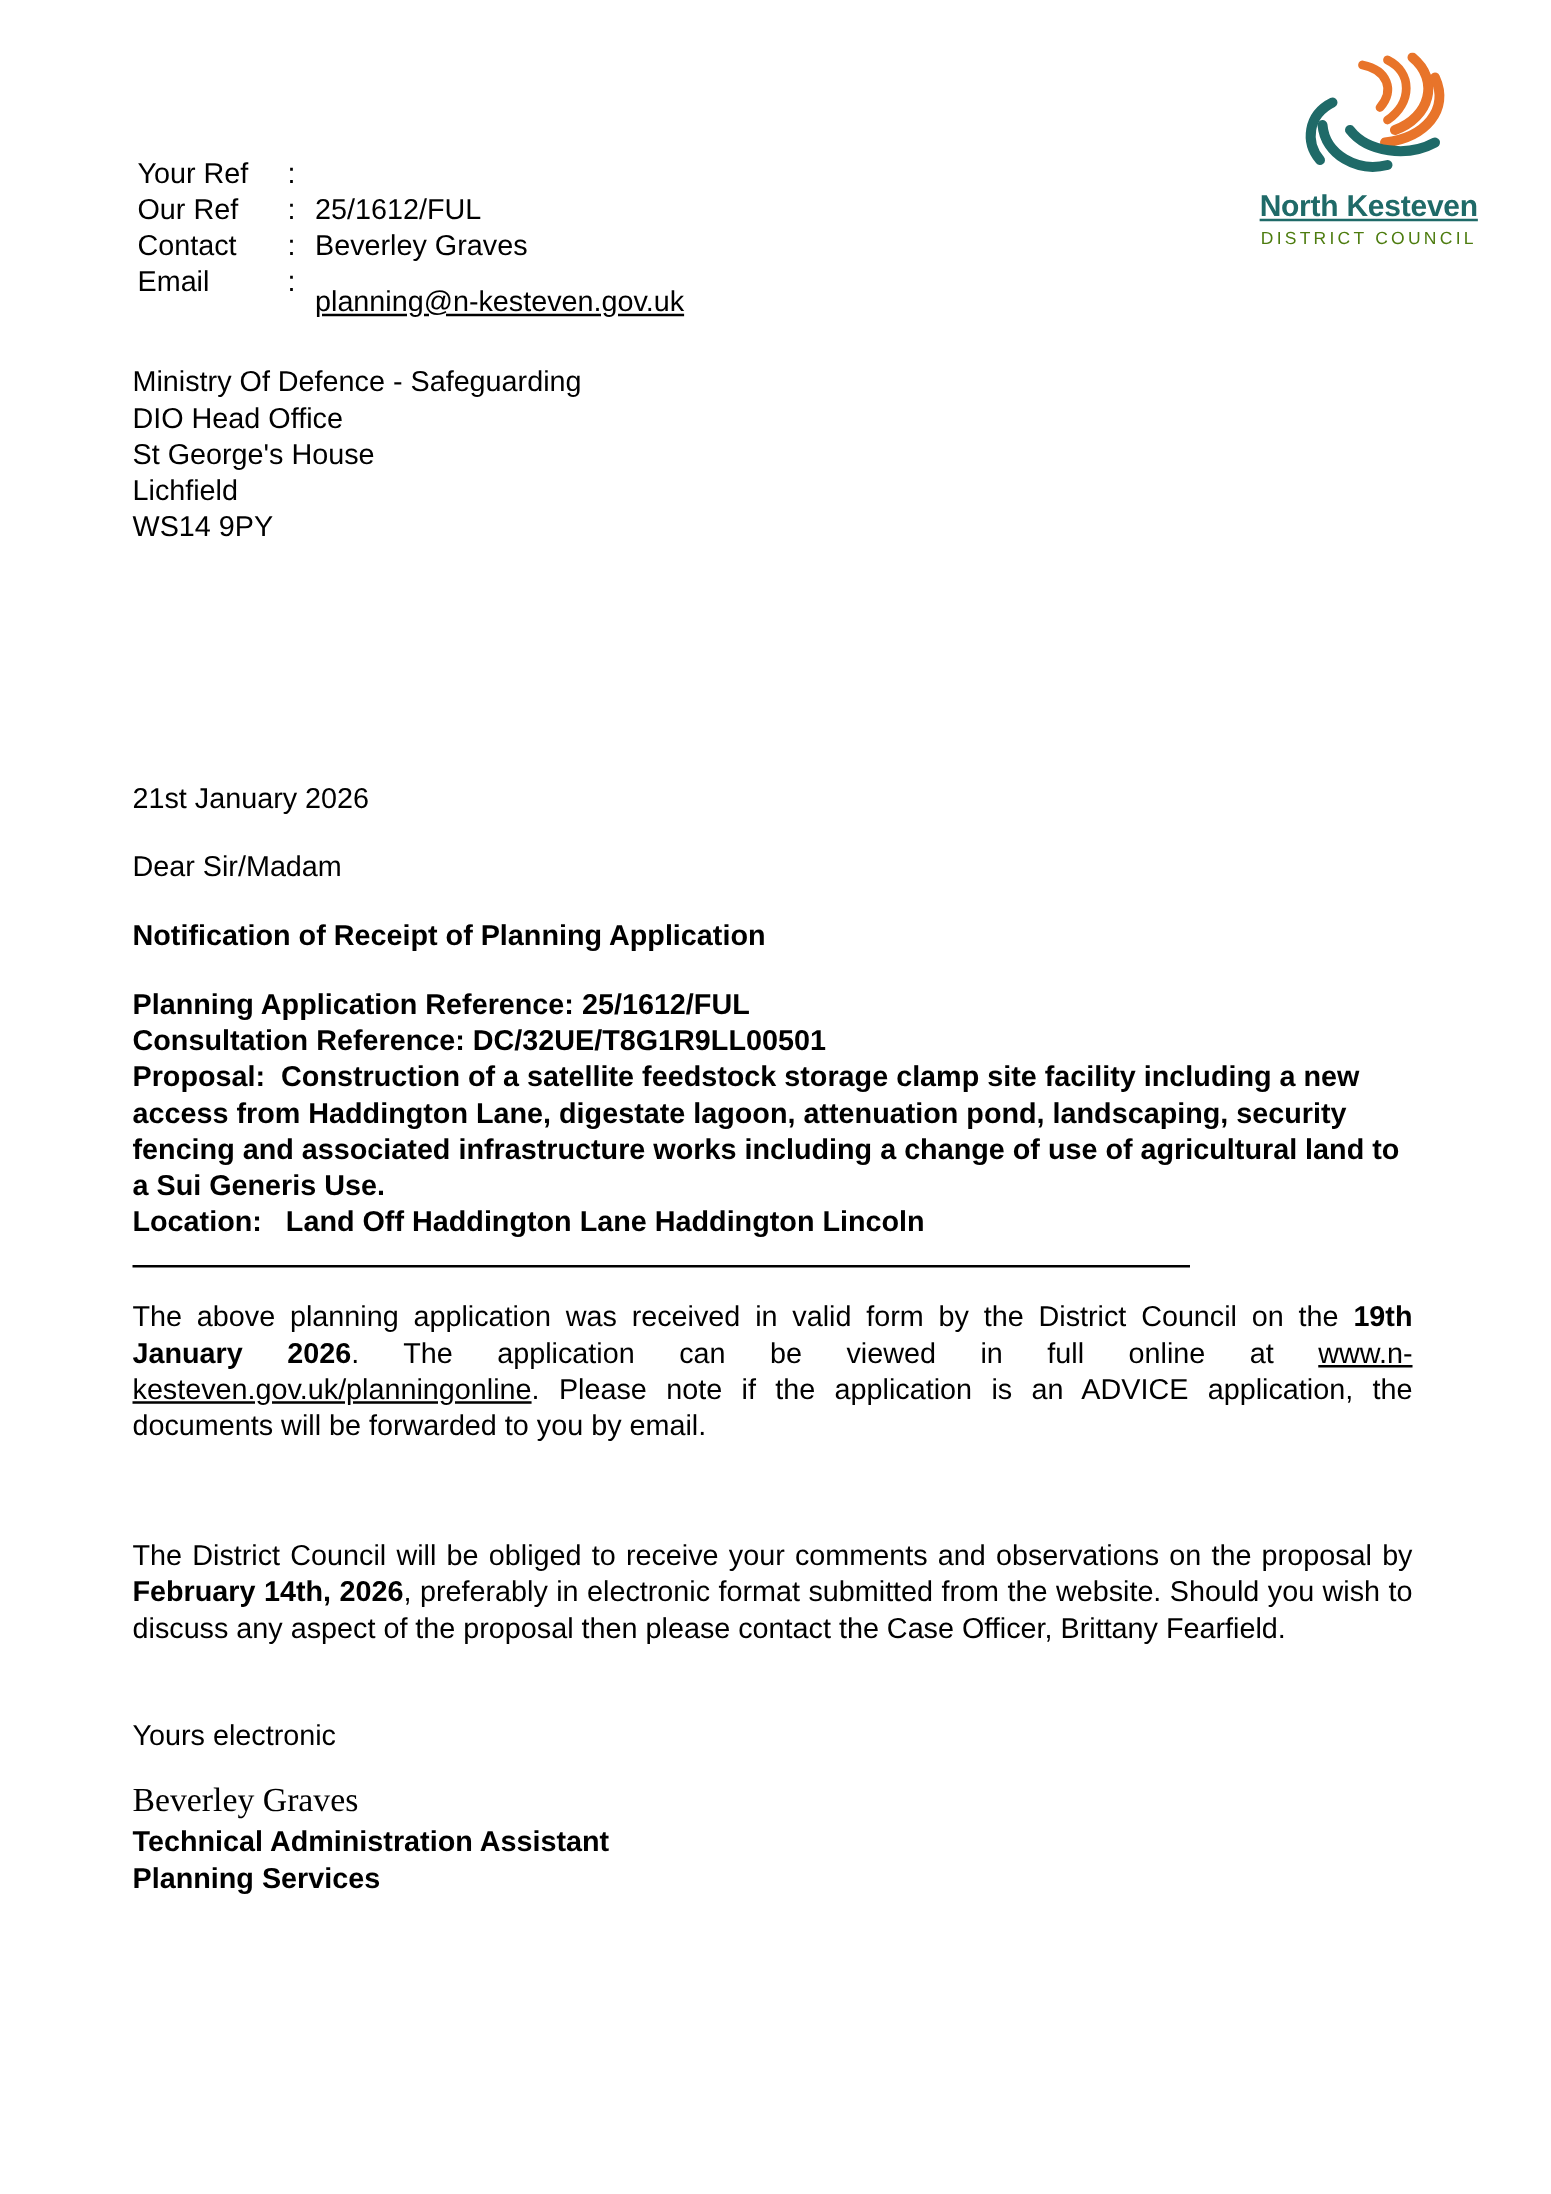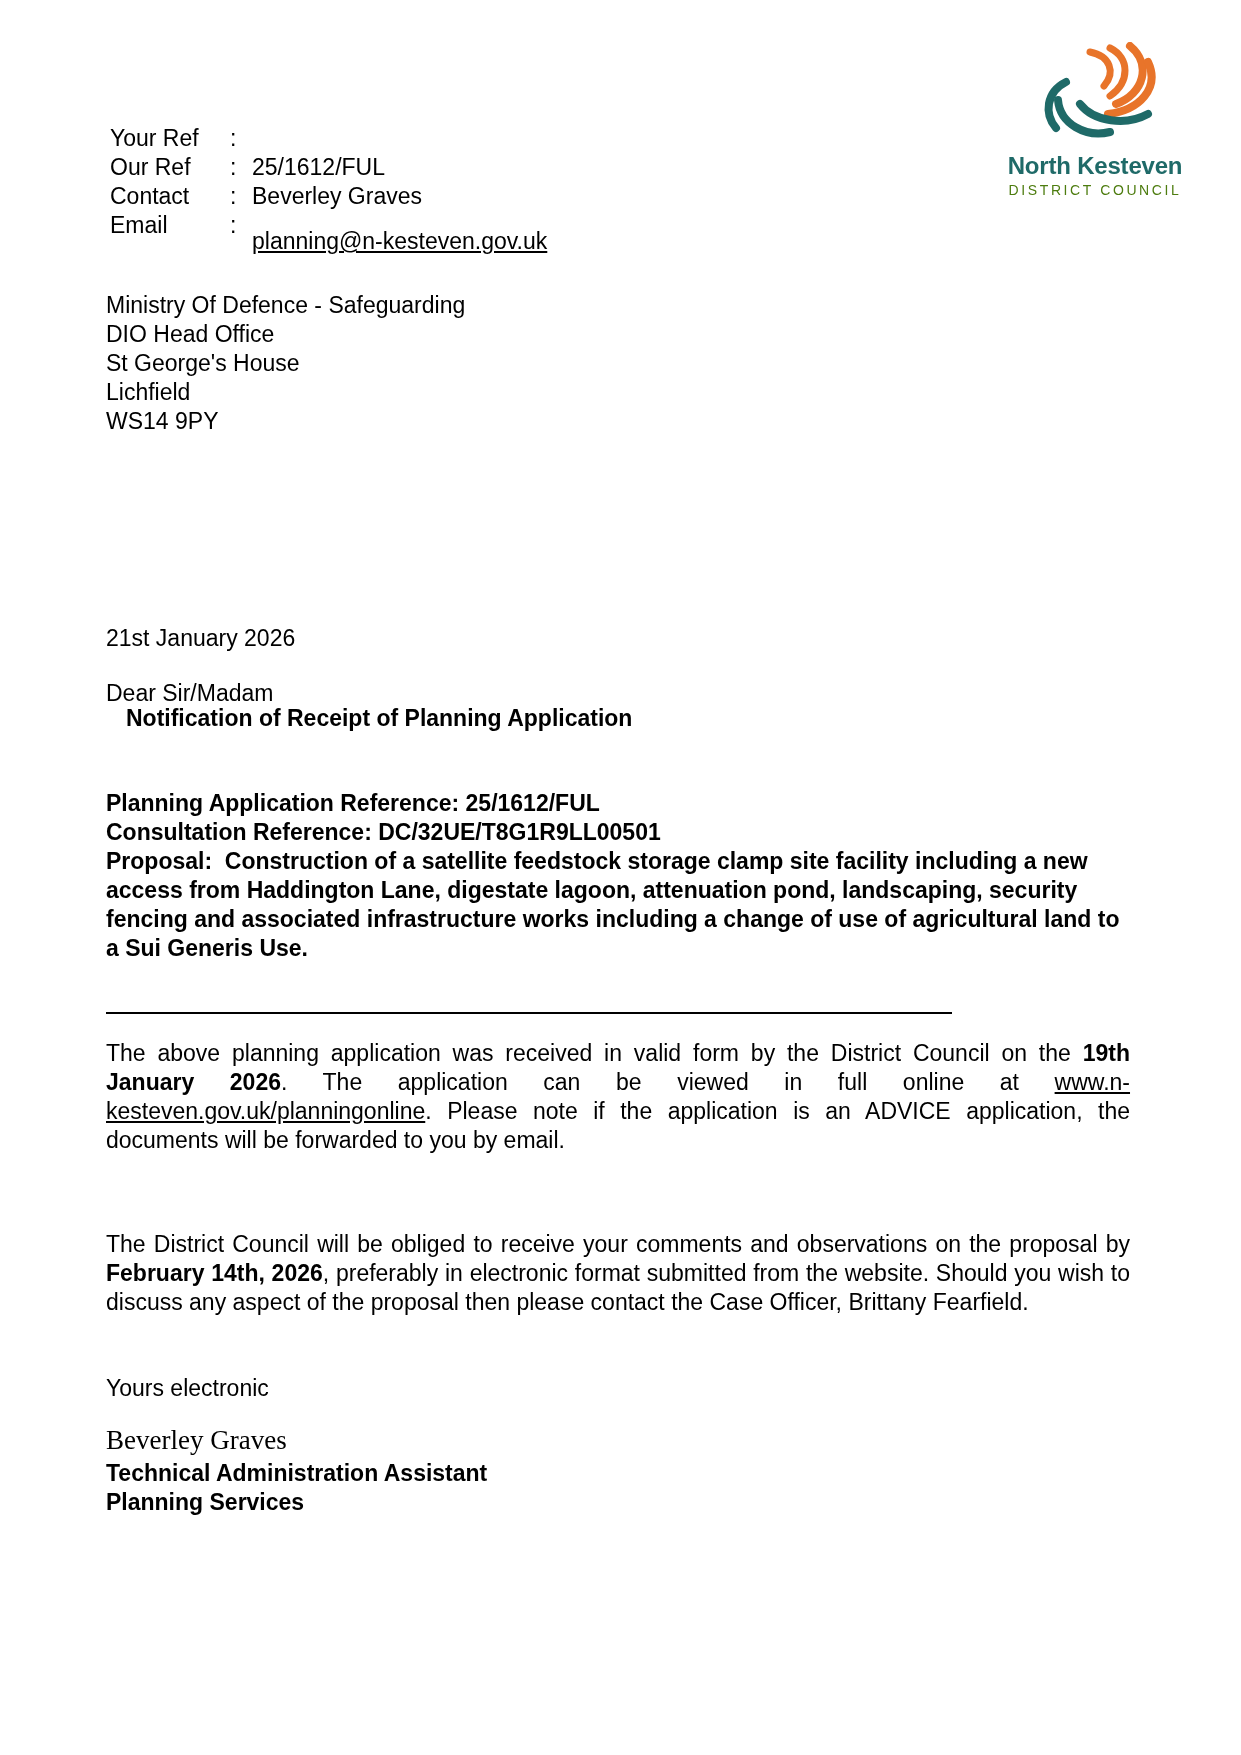--- a/index.html
+++ b/index.html
@@ -2,21 +2,21 @@
 <html><head>
 <meta charset="utf-8">
 <style>
   html, body { margin: 0; padding: 0; background: #ffffff; }
   body { width: 1241px; height: 1755px; position: relative; overflow: hidden;
          font-family: "Liberation Sans", sans-serif; color: #000; font-size: 23px; }
   .abs { position: absolute; }
   .logo { left: 1000px; top: 42px; width: 190px; height: 160px; }
   .logo svg { position: absolute; left: 30px; top: 0; }
   .logo-name { position: absolute; left: 0; top: 110px; width: 190px; text-align: center;
-               font-weight: bold; font-size: 24px; color: #1f6a68; letter-spacing: -0.2px; }
+               font-weight: bold; font-size: 24px; color: #1f6a68; letter-spacing: -0.2px; text-decoration: underline; }
   .logo-sub { position: absolute; left: 0; top: 140px; width: 190px; text-align: center;
               font-size: 14px; color: #4d7c0f; letter-spacing: 2.6px; }
   .refs { left: 110px; top: 124px; line-height: 29px; }
   .refs .row { display: flex; }
   .refs .lbl { width: 116px; text-align: left; }
   .refs .sep { width: 18px; text-align: left; padding-left: 4px; }
   .refs .val { padding-left: 4px; }
   .u { text-decoration: underline; margin-top: 16px; }
   .addr { left: 106px; top: 291px; line-height: 29px; }
   .p { left: 106px; }
@@ -69,34 +69,38 @@
 <div class="abs addr">
   <div>Ministry Of Defence - Safeguarding</div>
   <div>DIO Head Office</div>
   <div>St George's House</div>
   <div>Lichfield</div>
   <div>WS14 9PY</div>
 </div>
 
 <div class="abs p" style="top:625px;">21st January 2026</div>
 <div class="abs p" style="top:680px;">Dear Sir/Madam</div>
-<div class="abs p b" style="top:705px;margin-left:20px;">Notification of Receipt of Planning Application</div>
+<div class="abs p b" style="top:735px;">Notification of Receipt of Planning Application</div>
 
 <div class="abs p b block" style="top:789px; width:1024px;">
   <div>
     <span>Planning Application Reference:</span>
     <span>25/1612/FUL</span>
   </div>
   <div>
     <span>Consultation Reference:</span>
     <span>DC/32UE/T8G1R9LL00501</span>
   </div>
   <div>
     <span>Proposal:</span>&nbsp;
     <span>Construction of a satellite feedstock storage clamp site facility including a new access from Haddington Lane, digestate lagoon, attenuation pond, landscaping, security fencing and associated infrastructure works including a change of use of agricultural land to a Sui Generis Use.</span>
+  </div>
+  <div>
+    <span>Location:</span>&nbsp;&nbsp;
+    <span>Land Off Haddington Lane Haddington Lincoln</span>
   </div>
 </div>
 
 <div class="abs hr"></div>
 
 <div class="abs p just" style="top:1039px;">
   <span>The above planning application was received in valid form by the District Council on the </span><span class="b">19th January 2026</span><span>. The application can be viewed in full online at </span><span class="u">www.n-kesteven.gov.uk/planningonline</span><span>. Please note if the application is an ADVICE application, the documents will be forwarded to you by email.</span>
 </div>
 
 <div class="abs p just" style="top:1230px;">

